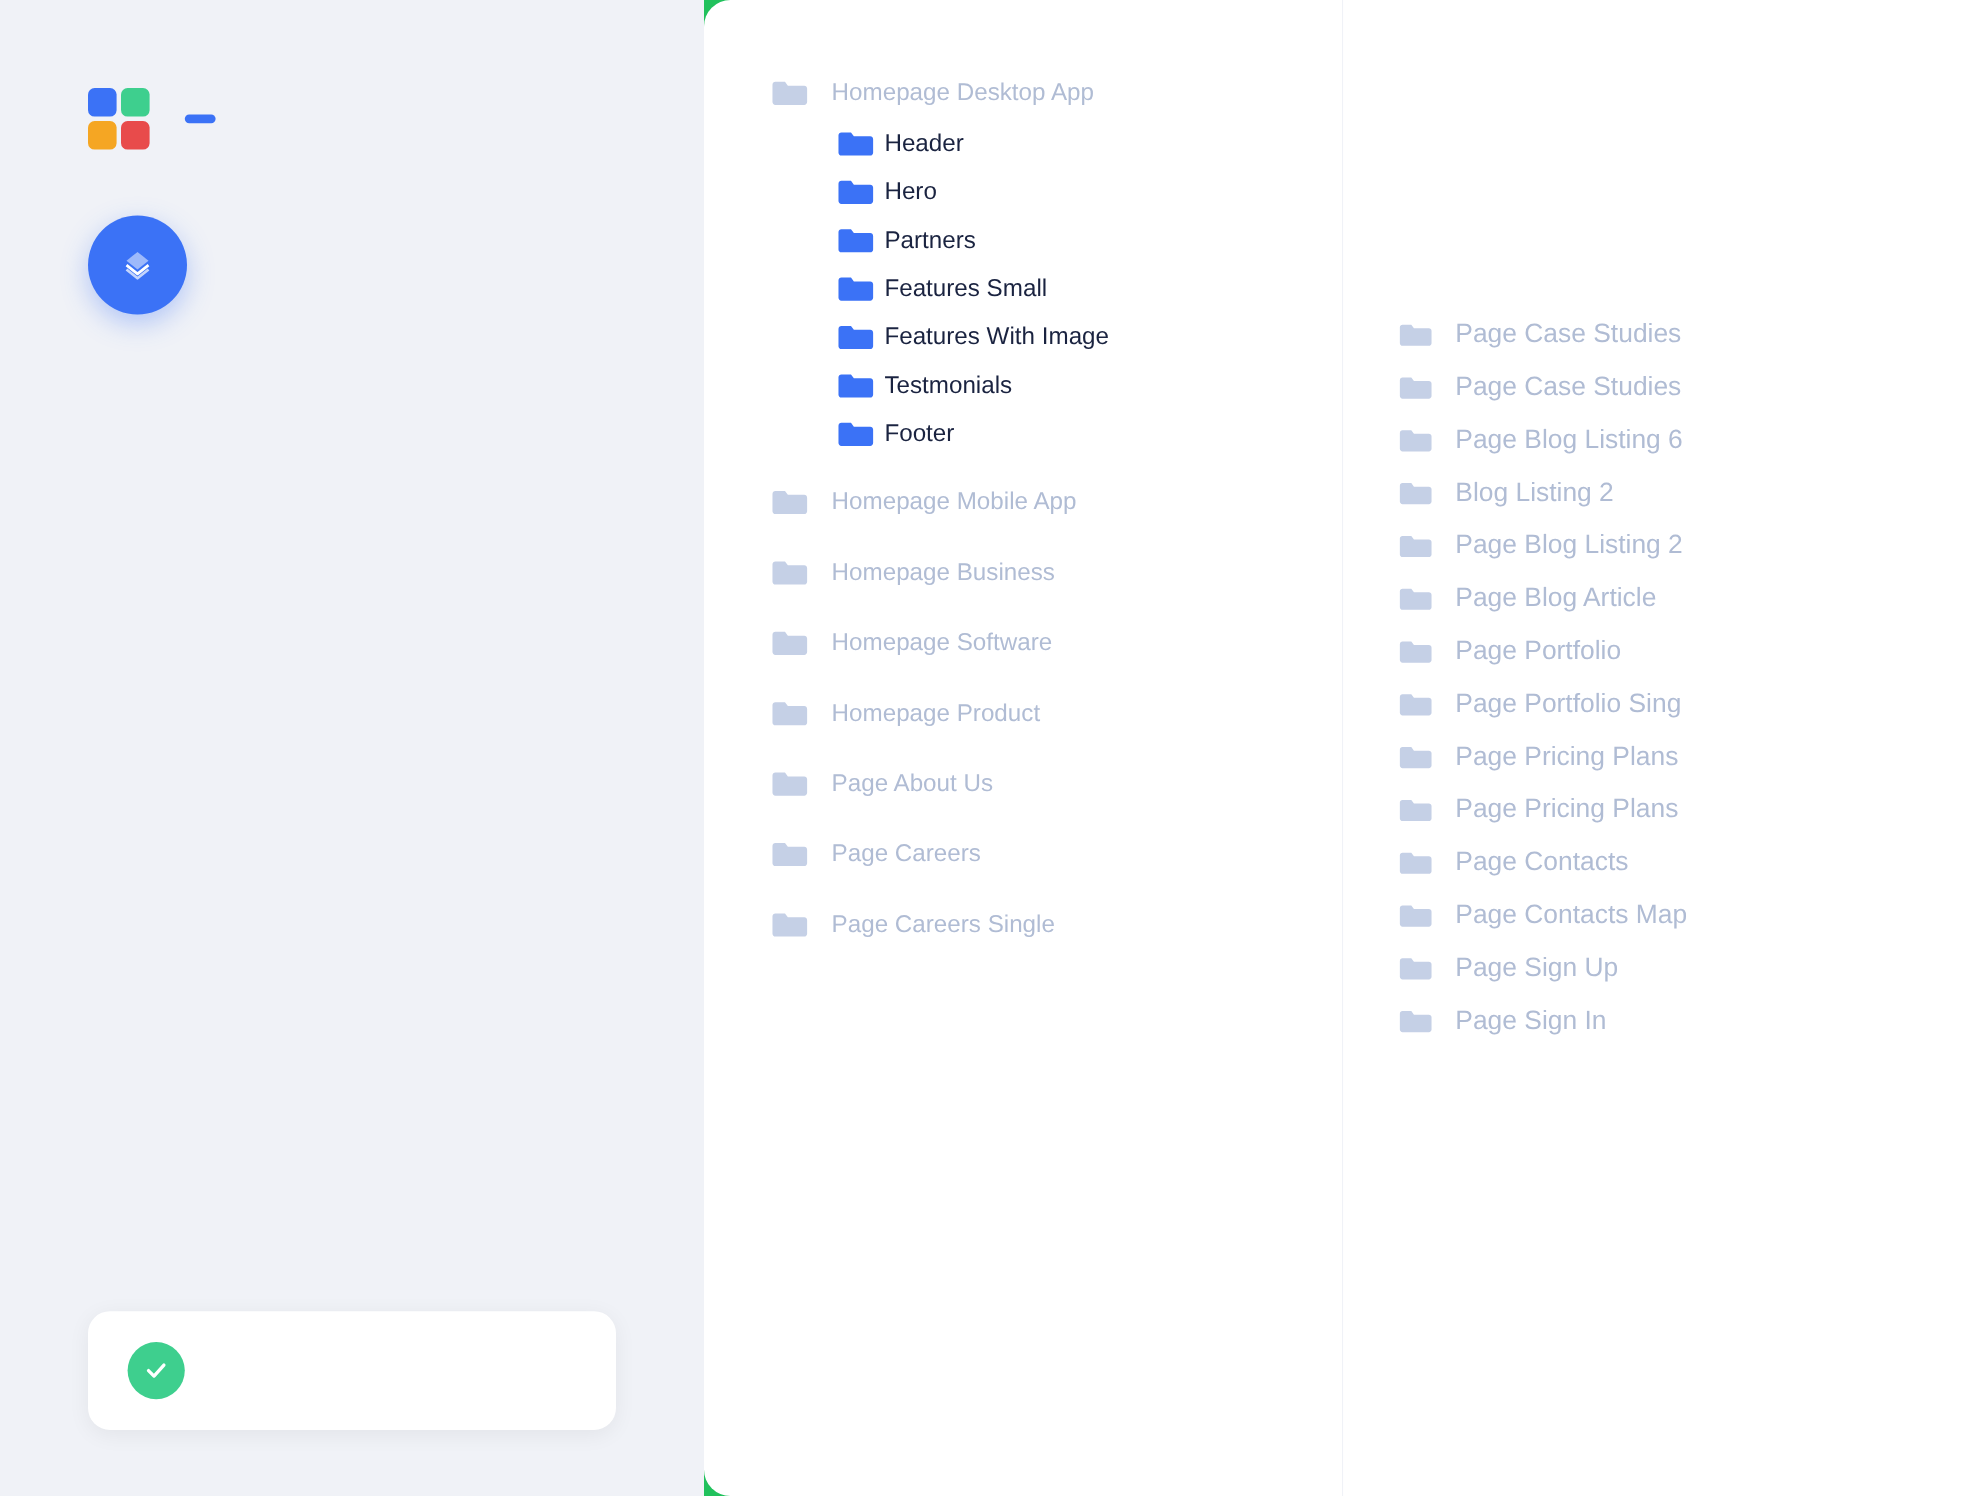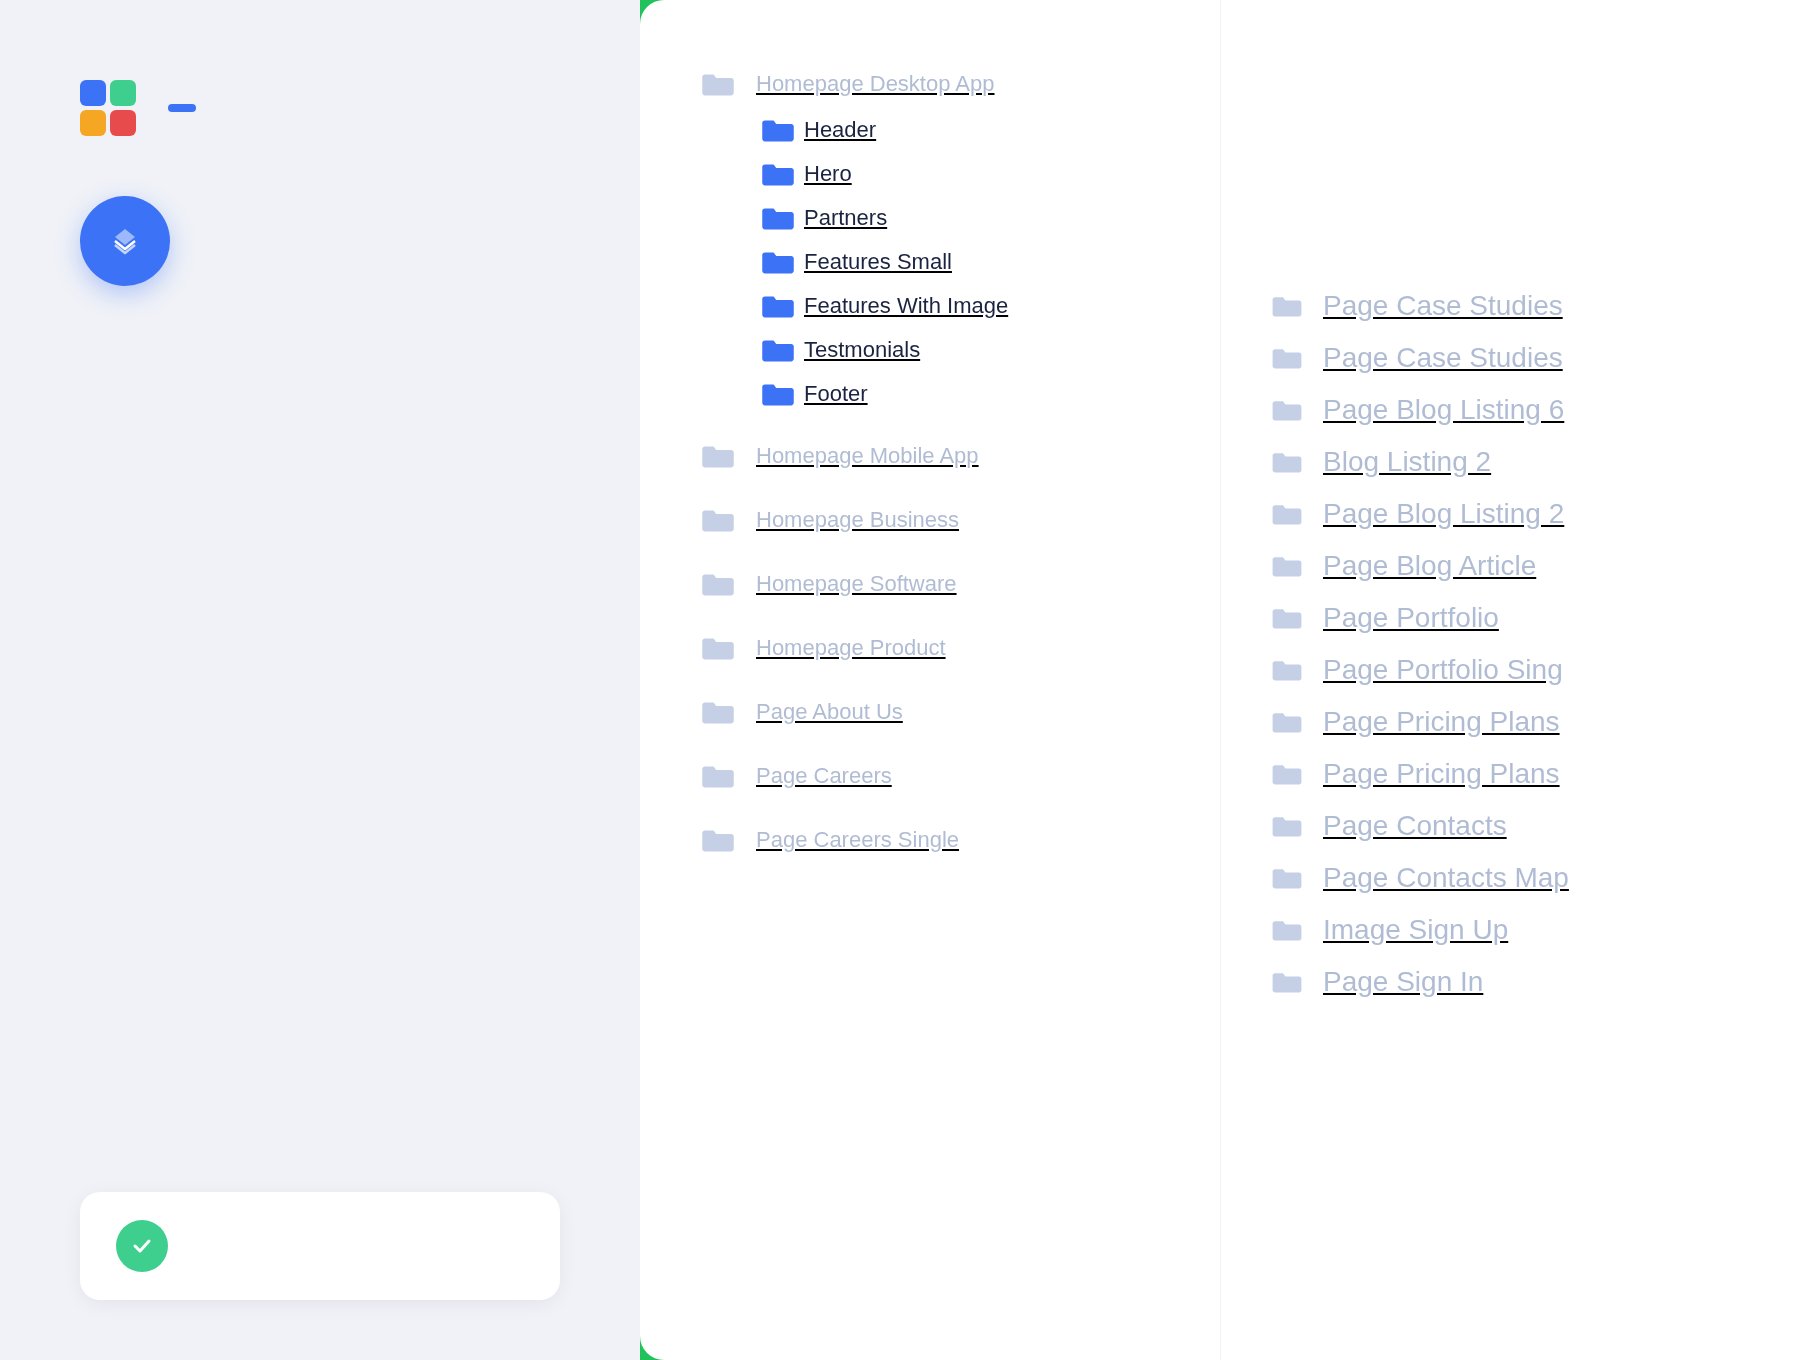--- a/index.html
+++ b/index.html
@@ -133,21 +133,20 @@
       color: #a0aabe;
       font-weight: 500;
     }
 
     
     .right-container {
       flex: 1;
       display: flex;
       background: #22c55e;
       overflow: hidden;
-      text-decoration: underline;
     }
 
     
     .middle-panel {
       flex: 1;
       background: #fff;
       border-radius: 24px 0 0 24px;
       padding: 60px 50px 60px 60px;
       overflow-y: auto;
       box-shadow: -4px 0 30px rgba(0,0,0,0.05);
@@ -204,21 +203,21 @@
 
     
     .rp-item {
       display: flex;
       align-items: center;
       gap: 20px;
       padding: 10px 0;
     }
 
     .rp-label {
-      font-size: 28px;
+      font-size: 24px;
       font-weight: 500;
       color: #b0bcd4;
     }
   </style>
 </head>
 <body>
 
 <div class="left-panel">
 
   <div class="logo-row">
@@ -430,21 +429,21 @@
       <div class="rp-item">
       <div class="folder-icon" style="width:32px;height:26px"><svg width="32" height="26" viewBox="0 0 40 32" fill="none" xmlns="http://www.w3.org/2000/svg">
       <path d="M2 8C2 6.343 3.343 5 5 5h10l3 4h17c1.657 0 3 1.343 3 3v14c0 1.657-1.343 3-3 3H5c-1.657 0-3-1.343-3-3V8z" fill="#c5d0e6"></path>
     </svg></div>
       <span class="rp-label">Page Contacts Map</span>
     </div>
       <div class="rp-item">
       <div class="folder-icon" style="width:32px;height:26px"><svg width="32" height="26" viewBox="0 0 40 32" fill="none" xmlns="http://www.w3.org/2000/svg">
       <path d="M2 8C2 6.343 3.343 5 5 5h10l3 4h17c1.657 0 3 1.343 3 3v14c0 1.657-1.343 3-3 3H5c-1.657 0-3-1.343-3-3V8z" fill="#c5d0e6"></path>
     </svg></div>
-      <span class="rp-label">Image Sign Up</span>
+      <span class="rp-label">Page Sign Up</span>
     </div>
       <div class="rp-item">
       <div class="folder-icon" style="width:32px;height:26px"><svg width="32" height="26" viewBox="0 0 40 32" fill="none" xmlns="http://www.w3.org/2000/svg">
       <path d="M2 8C2 6.343 3.343 5 5 5h10l3 4h17c1.657 0 3 1.343 3 3v14c0 1.657-1.343 3-3 3H5c-1.657 0-3-1.343-3-3V8z" fill="#c5d0e6"></path>
     </svg></div>
       <span class="rp-label">Page Sign In</span>
     </div>
     </div>
 
 </div>

